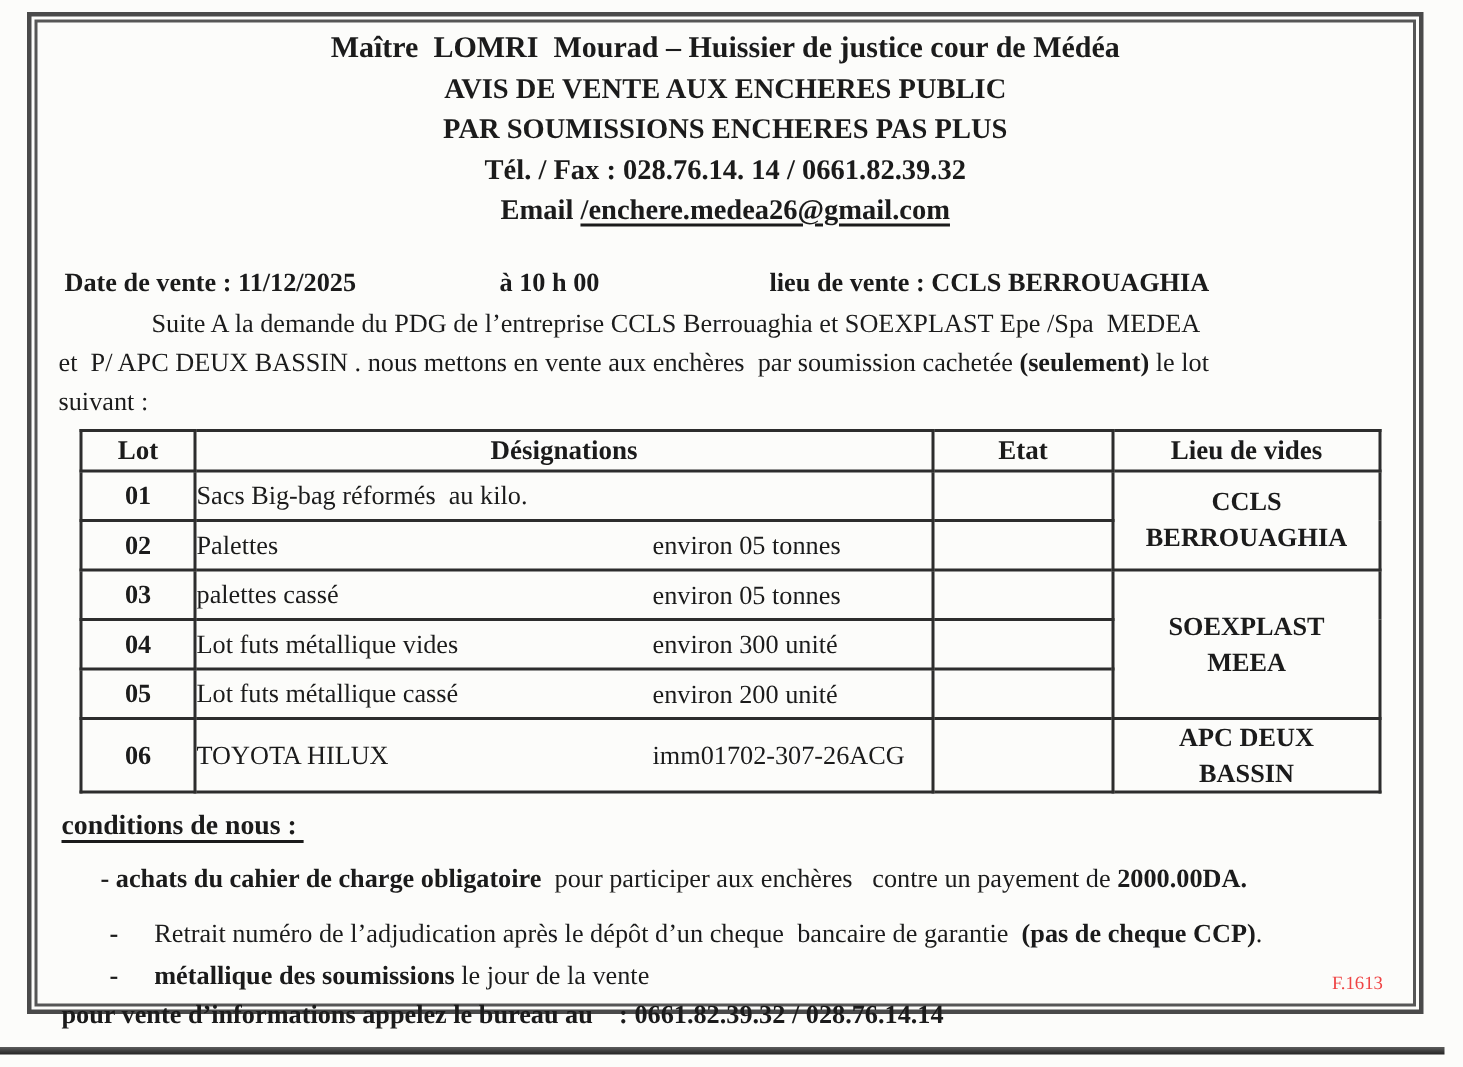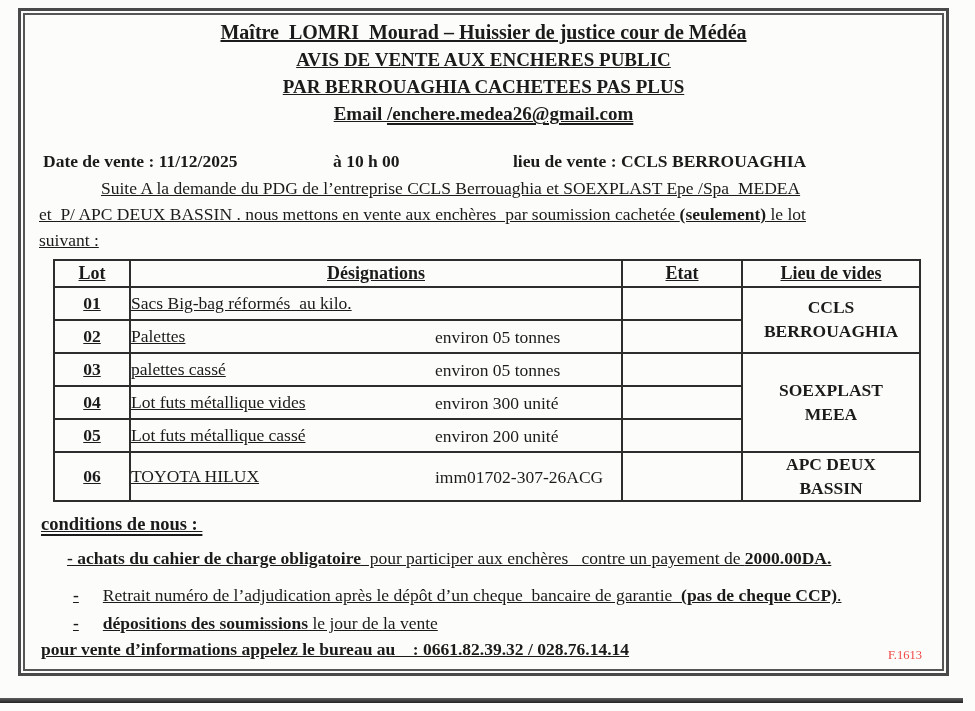--- a/index.html
+++ b/index.html
@@ -13,21 +13,21 @@
 
   
   .frame {
     position:absolute; left:18px; top:8px; width:925px; height:662px;
     border:3px solid #4a4a4a;
   }
   .frame::before {
     content:""; position:absolute; inset:2px;
     border:2px solid #565656; pointer-events:none;
   }
-  .content { position:absolute; inset:4px 10px 4px 10px;text-decoration:underline; }
+  .content { position:absolute; inset:4px 10px 4px 10px; }
 
   
   .hdr { text-align:center; font-weight:bold; padding-top:4px; }
   .hdr-l1 { font-size:20px; line-height:27px; }
   .hdr-l  { font-size:19px; line-height:27px; }
   .email-underline { text-decoration:underline; text-decoration-thickness:2px; text-underline-offset:3px; }
 
   
   .date-row { position:relative; height:21px; margin-top:24px; font-weight:bold; font-size:17.5px;text-align:center; }
   .date-row .d1 { position:absolute; left:12px; }
@@ -78,21 +78,22 @@
 </style>
 </head>
 <body>
 
 <div class="frame">
   <div class="content">
 
     <div class="hdr">
       <div class="hdr-l1" data-bind="header.notary_line">Maître  LOMRI  Mourad – Huissier de justice cour de Médéa</div>
       <div class="hdr-l" data-bind="header.title_line1">AVIS DE VENTE AUX ENCHERES PUBLIC</div>
-      <div class="hdr-l" data-bind="header.title_line2">PAR BERROUAGHIA CACHETEES PAS PLUS</div>
+      <div class="hdr-l" data-bind="header.title_line2">PAR SOUMISSIONS ENCHERES PAS PLUS</div>
+      <div class="hdr-l" data-bind="header.tel_fax">Tél. / Fax : 028.76.14. 14 / 0661.82.39.32</div>
       <div class="hdr-l"><span data-bind="header.email_label">Email </span><span class="email-underline" data-bind="header.email_address">/enchere.medea26@gmail.com</span></div>
     </div>
 
     <div class="date-row">
       <span class="d1" data-bind="sale_info.date">Date de vente : 11/12/2025</span>
       <span class="d2" data-bind="sale_info.time">à 10 h 00</span>
       <span class="d3" data-bind="sale_info.place">lieu de vente : CCLS BERROUAGHIA</span>
     </div>
 
     <div class="intro">
@@ -155,21 +156,21 @@
 
     <div class="cond-item1"><span class="b" data-bind="conditions.item1.bold_lead">- achats du cahier de charge obligatoire</span><span data-bind="conditions.item1.text">  pour participer aux enchères   contre un payement de </span><span class="b" data-bind="conditions.item1.bold_amount">2000.00DA.</span></div>
 
     <div class="cond-row">
       <span class="dash" data-bind="conditions.item2.dash">-</span>
       <span class="cond-text"><span data-bind="conditions.item2.text">Retrait numéro de l’adjudication après le dépôt d’un cheque  bancaire de garantie  </span><span class="b" data-bind="conditions.item2.bold">(pas de cheque CCP)</span><span data-bind="conditions.item2.tail">.</span></span>
     </div>
 
     <div class="cond-row">
       <span class="dash" data-bind="conditions.item3.dash">-</span>
-      <span class="cond-text"><span class="b" data-bind="conditions.item3.bold">dépositions des soumissions</span><span data-bind="conditions.item3.text"> le jour de la vente</span></span>
+      <span class="cond-text"><span class="b" data-bind="conditions.item3.bold">métallique des soumissions</span><span data-bind="conditions.item3.text"> le jour de la vente</span></span>
     </div>
 
     <div class="footer-line" data-bind="footer.info_line">pour vente d’informations appelez le bureau au    : 0661.82.39.32 / 028.76.14.14</div>
 
     <div class="form-ref" data-bind="form_ref">F.1613</div>
   </div>
 </div>
 
 <div class="bottom-rule"></div>
 

